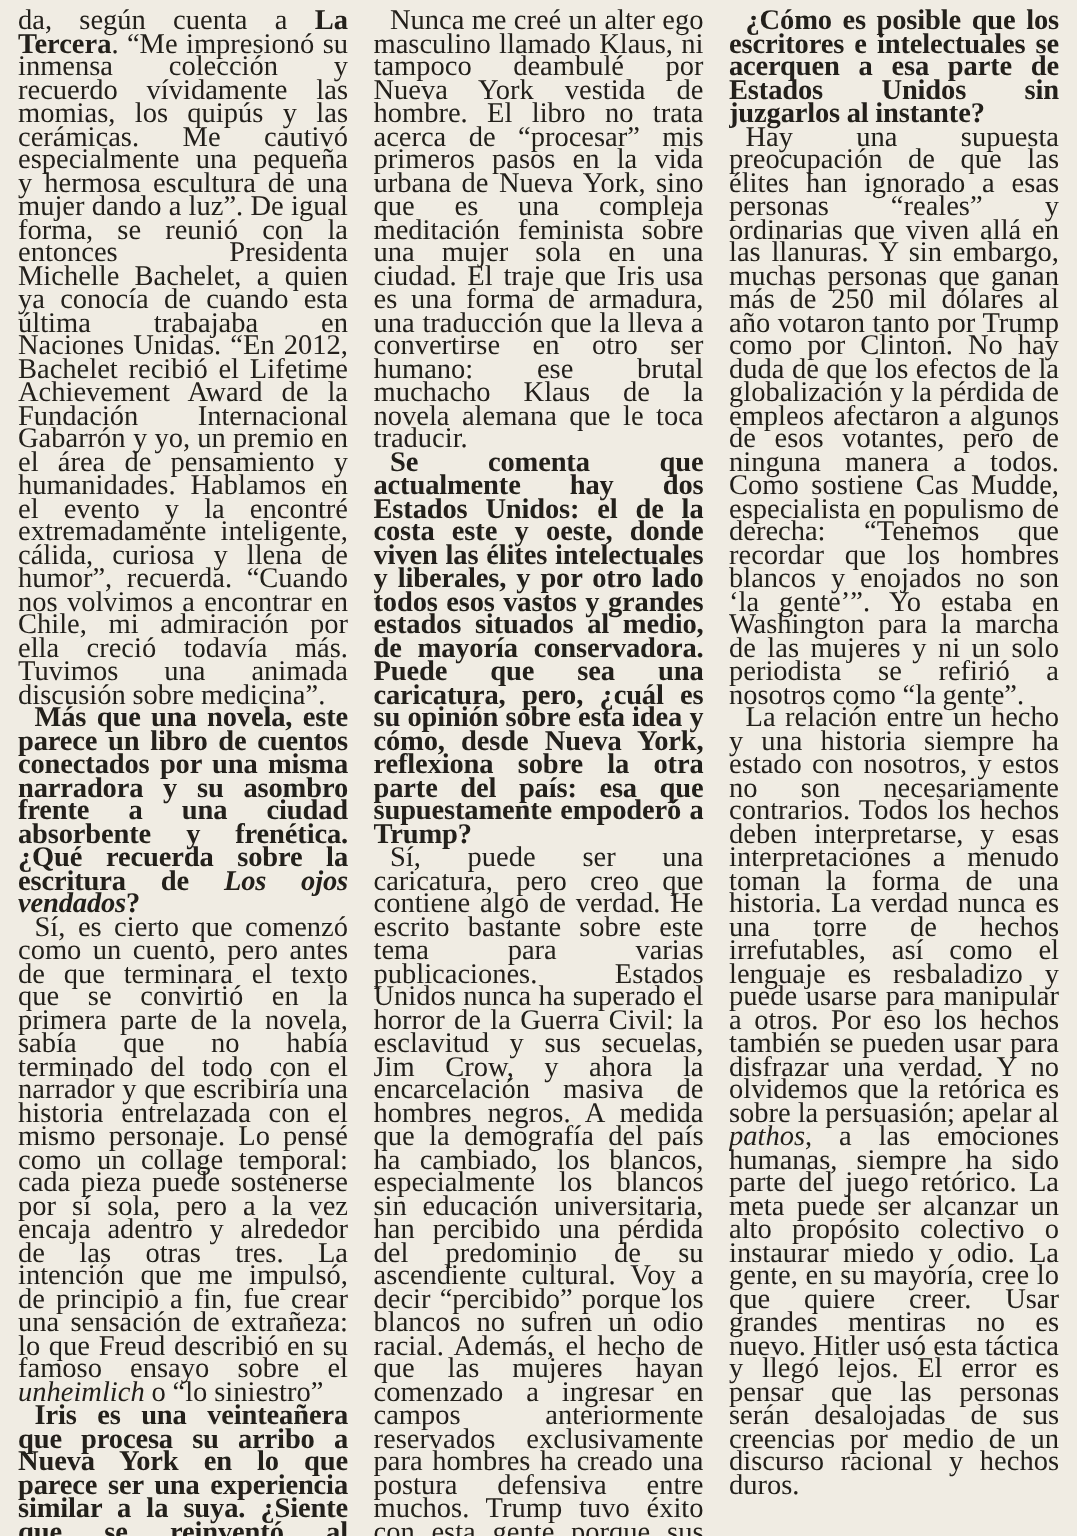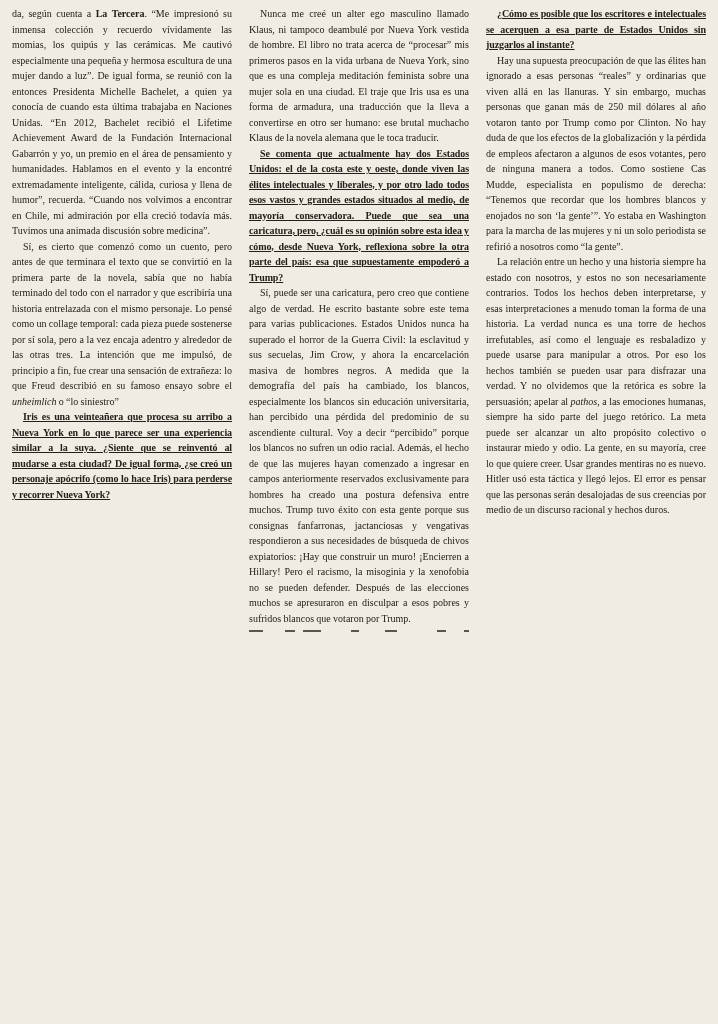--- a/index.html
+++ b/index.html
@@ -21,38 +21,37 @@
   .columns {
     display: flex;
     gap: 17px;
     height: 100%;
   }
   .col {
     flex: 1 1 0;
     min-width: 0;
     height: 1018px;
     overflow: hidden;
-    font-size: 10px;
+    font-size: 19px;
     line-height: 15.5px;
     text-align: justify;
     hyphens: auto;
     -webkit-hyphens: auto;
     word-spacing: -0.2px;
   }
   .para {
     margin: 0;
     text-indent: 11px;
   }
   .para.no-indent {
     text-indent: 0;
   }
   .para.question {
     font-weight: 700;
     letter-spacing: -0.1px;
-    text-decoration: underline;
   }
   .b { font-weight: 700; }
   .i { font-style: italic; }
   
   .clipped-line {
     margin-top: 3px;
     height: 4px;
     overflow: hidden;
     white-space: nowrap;
   }
@@ -64,20 +63,21 @@
     margin-top: 1px;
   }
 </style>
 </head>
 <body>
 
 <div class="page" style="background: rgb(240, 236, 227); color: rgb(35, 32, 27);">
   <div class="columns">
     <div class="col">
         <p class="para answer no-indent"><span>da, según cuenta a </span><span class="b">La Tercera</span><span>. “Me impresionó su inmensa colección y recuerdo vívidamente las momias, los quipús y las cerámicas. Me cautivó especialmente una pequeña y hermosa escultura de una mujer dando a luz”. De igual forma, se reunió con la entonces Presidenta Michelle Bachelet, a quien ya conocía de cuando esta última trabajaba en Naciones Unidas. “En 2012, Bachelet recibió el Lifetime Achievement Award de la Fundación Internacional Gabarrón y yo, un premio en el área de pensamiento y humanidades. Hablamos en el evento y la encontré extremadamente inteligente, cálida, curiosa y llena de humor”, recuerda. “Cuando nos volvimos a encontrar en Chile, mi admiración por ella creció todavía más. Tuvimos una animada discusión sobre medicina”.</span></p>
+        <p class="para question"><span>Más que una novela, este parece un libro de cuentos conectados por una misma narradora y su asombro frente a una ciudad absorbente y frenética. ¿Qué recuerda sobre la escritura de </span><span class="i">Los ojos vendados</span><span>?</span></p>
         <p class="para answer"><span>Sí, es cierto que comenzó como un cuento, pero antes de que terminara el texto que se convirtió en la primera parte de la novela, sabía que no había terminado del todo con el narrador y que escribiría una historia entrelazada con el mismo personaje. Lo pensé como un collage temporal: cada pieza puede sostenerse por sí sola, pero a la vez encaja adentro y alrededor de las otras tres. La intención que me impulsó, de principio a fin, fue crear una sensación de extrañeza: lo que Freud describió en su famoso ensayo sobre el </span><span class="i">unheimlich</span><span> o “lo siniestro”</span></p>
         <p class="para question"><span>Iris es una veinteañera que procesa su arribo a Nueva York en lo que parece ser una experiencia similar a la suya. ¿Siente que se reinventó al mudarse a esta ciudad? De igual forma, ¿se creó un personaje apócrifo (como lo hace Iris) para perderse y recorrer Nueva York?</span></p>
       </div>
     <div class="col">
         <p class="para answer"><span>Nunca me creé un alter ego masculino llamado Klaus, ni tampoco deambulé por Nueva York vestida de hombre. El libro no trata acerca de “procesar” mis primeros pasos en la vida urbana de Nueva York, sino que es una compleja meditación feminista sobre una mujer sola en una ciudad. El traje que Iris usa es una forma de armadura, una traducción que la lleva a convertirse en otro ser humano: ese brutal muchacho Klaus de la novela alemana que le toca traducir.</span></p>
         <p class="para question"><span>Se comenta que actualmente hay dos Estados Unidos: el de la costa este y oeste, donde viven las élites intelectuales y liberales, y por otro lado todos esos vastos y grandes estados situados al medio, de mayoría conservadora. Puede que sea una caricatura, pero, ¿cuál es su opinión sobre esta idea y cómo, desde Nueva York, reflexiona sobre la otra parte del país: esa que supuestamente empoderó a Trump?</span></p>
         <p class="para answer"><span>Sí, puede ser una caricatura, pero creo que contiene algo de verdad. He escrito bastante sobre este tema para varias publicaciones. Estados Unidos nunca ha superado el horror de la Guerra Civil: la esclavitud y sus secuelas, Jim Crow, y ahora la encarcelación masiva de hombres negros. A medida que la demografía del país ha cambiado, los blancos, especialmente los blancos sin educación universitaria, han percibido una pérdida del predominio de su ascendiente cultural. Voy a decir “percibido” porque los blancos no sufren un odio racial. Además, el hecho de que las mujeres hayan comenzado a ingresar en campos anteriormente reservados exclusivamente para hombres ha creado una postura defensiva entre muchos. Trump tuvo éxito con esta gente porque sus consignas fanfarronas, jactanciosas y vengativas respondieron a sus necesidades de búsqueda de chivos expiatorios: ¡Hay que construir un muro! ¡Encierren a Hillary! Pero el racismo, la misoginia y la xenofobia no se pueden defender. Después de las elecciones muchos se apresuraron en disculpar a esos pobres y sufridos blancos que votaron por Trump.</span></p>
         <div class="clipped-line"><span class="mark" style="width: 14px; margin-right: 22px;"></span><span class="mark" style="width: 10px; margin-right: 8px;"></span><span class="mark" style="width: 18px; margin-right: 30px;"></span><span class="mark" style="width: 8px; margin-right: 26px;"></span><span class="mark" style="width: 12px; margin-right: 40px;"></span><span class="mark" style="width: 9px; margin-right: 18px;"></span><span class="mark" style="width: 15px; margin-right: 34px;"></span></div>
       </div>
     <div class="col">

